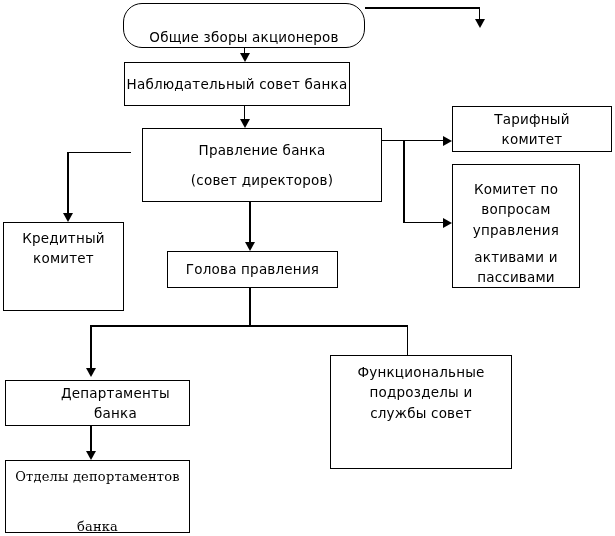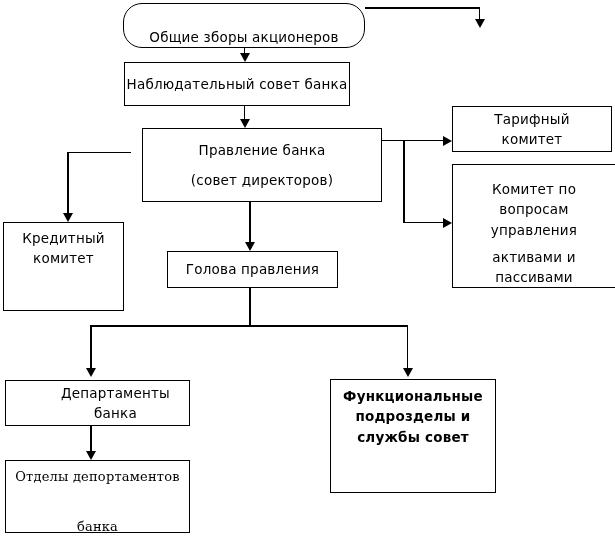--- a/index.html
+++ b/index.html
@@ -113,21 +113,21 @@
     <span class="line">Правление банка</span>
     <span class="spacer"></span>
     <span class="line">(совет директоров)</span>
   </div>
 
   <div class="node" style="left:452px; top:106px; width:160px; height:46px; justify-content:center;">
     <span class="line">Тарифный</span>
     <span class="line">комитет</span>
   </div>
 
-  <div class="node" style="left:452px; top:164px; width:164px; height:124px; justify-content:flex-end; padding-top:14px;">
+  <div class="node" style="left:452px; top:164px; width:128px; height:124px; justify-content:flex-end; padding-top:14px;">
     <span class="line">Комитет по</span>
     <span class="line">вопросам</span>
     <span class="line">управления</span>
     <span class="spacer"></span>
     <span class="line">активами и</span>
     <span class="line">пассивами</span>
   </div>
 
   <div class="node" style="left:3px; top:222px; width:121px; height:89px; justify-content:flex-start; padding-top:5px;">
     <span class="line">Кредитный</span>
@@ -136,21 +136,21 @@
 
   <div class="node" style="left:167px; top:251px; width:171px; height:37px; justify-content:center;">
     <span class="line">Голова правления</span>
   </div>
 
   <div class="node" style="left:5px; top:380px; width:185px; height:46px; justify-content:center;padding-left:36px;">
     <span class="line">Департаменты</span>
     <span class="line">банка</span>
   </div>
 
-  <div class="node" style="left:330px; top:379px; width:166px; height:114px; justify-content:flex-start; padding-top:6px;font-weight:bold;">
+  <div class="node" style="left:330px; top:355px; width:182px; height:114px; justify-content:flex-start; padding-top:6px;">
     <span class="line">Функциональные</span>
     <span class="line">подрозделы и</span>
     <span class="line">службы совет</span>
   </div>
 
   <div class="node serif" style="left:5px; top:460px; width:185px; height:73px; justify-content:flex-start; padding-top:6px;">
     <span class="line">Отделы депортаментов</span>
     <span class="line">банка</span>
   </div>
 

